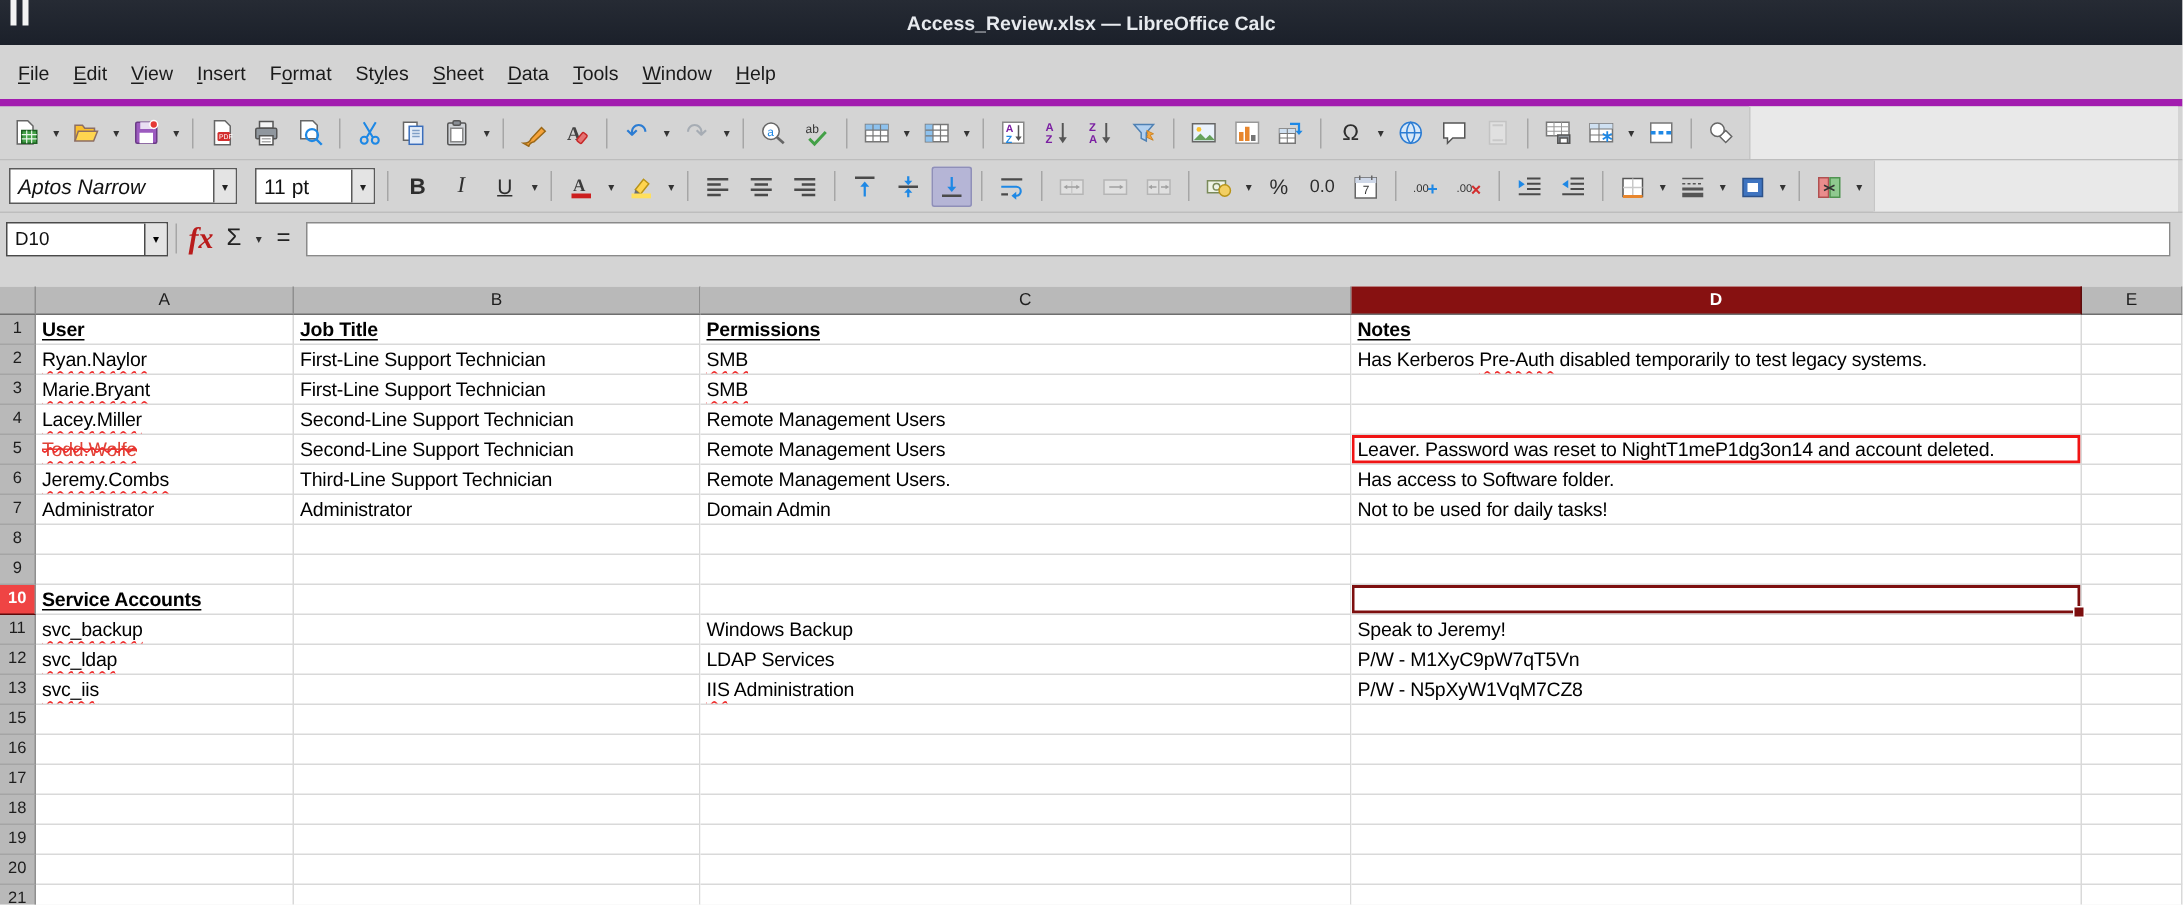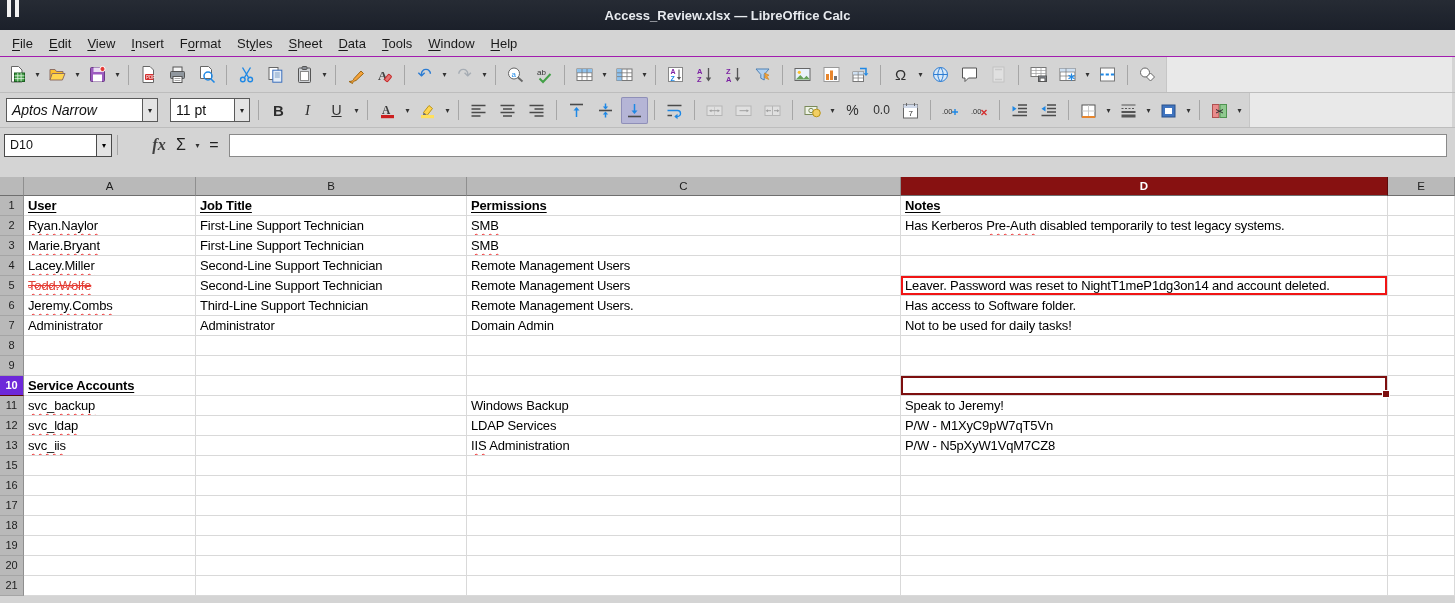--- a/index.html
+++ b/index.html
@@ -8,22 +8,22 @@
   .app { position:relative; width:1455px; height:603px; overflow:hidden; }
 
   
   .titlebar { position:relative; height:30px; background:linear-gradient(#262b34,#1b202a);
               display:flex; align-items:center; justify-content:center; }
   .titlebar .title { color:#e7eaee; font-size:13px; font-weight:bold; }
   .appicon { position:absolute; left:7px; top:0; display:flex; gap:4px; }
   .appicon i { display:block; width:4px; height:17px; background:#f2f2f2; }
 
   
-  .menubar { height:27px; background:#d4d4d4; display:flex; align-items:center; padding-left:4px;
-             border-bottom:1px solid #a21caf; }
+  .menubar { height:41px; background:#d4d4d4; display:flex; align-items:center; padding-left:4px;
+             border-bottom:5px solid #a21caf; }
   .menu-item { font-size:13px; color:#1a1a1a; padding:3px 8px; cursor:default; }
   .menu-item .mn { text-decoration:underline; text-underline-offset:2px; }
 
   
   .toolbar { height:36px; background:#d4d4d4; display:flex; align-items:center; padding:0 3px;
              border-bottom:1px solid #bdbdbd; white-space:nowrap; }
   .toolbar.tb2 { height:35px; }
   .tbtn { height:27px; min-width:27px; display:flex; align-items:center; justify-content:center;
           border-radius:2px; margin:0 1px; flex:none; }
   .tbtn.disabled { opacity:.4; filter:grayscale(.8); }
@@ -54,39 +54,39 @@
 
   
   .formulabar { height:34px; background:#d4d4d4; display:flex; align-items:center; padding:0 2px; }
   .namebox { width:108px; height:23px; background:#fff; border:1px solid #4a4a4a; display:flex;
              align-items:center; flex:none; margin-left:2px; }
   .namebox .nb-val { flex:1; font-size:12.5px; padding-left:5px; color:#111; }
   .nb-arrow { width:15px; height:100%; border-left:1px solid #4a4a4a; background:#e4e4e4;
               display:flex; align-items:center; justify-content:center; font-size:8px; }
   .fbtn { background:none; border:none; height:26px; min-width:22px; display:flex; align-items:center;
           justify-content:center; font-family:"Liberation Sans",sans-serif; }
-  .fbtn.fx { font-style:italic; font-family:"Liberation Serif",serif; color:#404040; font-size:16px; font-weight:bold;margin-left:25px; }
+  .fbtn.fx { font-style:italic; font-family:"Liberation Serif",serif; color:#b91c1c; font-size:20px; font-weight:bold; }
   .fbtn.sum { font-size:16px; color:#222; }
   .fbtn.eq { font-size:16px; color:#222; }
   .formula-input { flex:1; height:23px; border:1px solid #8a8a8a; background:#fff; margin:0 6px 0 4px;
                    font-size:12.5px; padding:0 4px; }
   .fb-spacer { height:15px; background:#d4d4d4; }
 
   
   .grid { position:relative; width:1455px; background:#fff; }
   .grid-hrow { display:flex; height:19px; }
   .corner { width:24px; height:19px; background:#b9b9b9; border-right:1px solid #8f8f8f;
             border-bottom:1px solid #6f6f6f; flex:none; }
   .chdr { height:19px; background:#b9b9b9; border-right:1px solid #8f8f8f; border-bottom:1px solid #6f6f6f;
           font-size:11.5px; color:#1d1d1d; text-align:center; line-height:18px; flex:none; }
   .chdr.hsel { background:#871111; color:#fff; font-weight:bold; border-right-color:#5c0b0b; }
   .grid-row { display:flex; height:20px; }
   .rhdr { width:24px; background:#b9b9b9; border-right:1px solid #8f8f8f; border-bottom:1px solid #a5a5a5;
           font-size:11px; color:#1d1d1d; text-align:center; line-height:19px; flex:none; }
-  .rhdr.hsel { background:#6d28d9; color:#fff; font-weight:bold; border-bottom-color:#5c0b0b; }
+  .rhdr.hsel { background:#ef4444; color:#fff; font-weight:bold; border-bottom-color:#5c0b0b; }
   .cell { background:#fff; border-right:1px solid #d9d9d9; border-bottom:1px solid #d9d9d9;
           font-size:13px; color:#000; line-height:19px; padding-left:4px; white-space:nowrap;
           overflow:hidden; flex:none; letter-spacing:-0.15px; }
   .col-A { width:172px; } .col-B { width:271px; } .col-C { width:434px; } .col-D { width:487px; } .col-E { width:67px; }
   .b { font-weight:bold; } .u { text-decoration:underline; text-underline-offset:2px; }
   .spell { text-decoration-line:underline; text-decoration-style:wavy; text-decoration-color:#ef2929;
            text-decoration-thickness:1px; text-underline-offset:3px; text-decoration-skip-ink:none; }
   .leaver { color:#e04438; text-decoration:line-through; }
   .leaver .spell { text-decoration-line:underline line-through; text-decoration-style:wavy; }
   .cell.redbox { box-shadow:inset 0 0 0 2px #f01414; }

